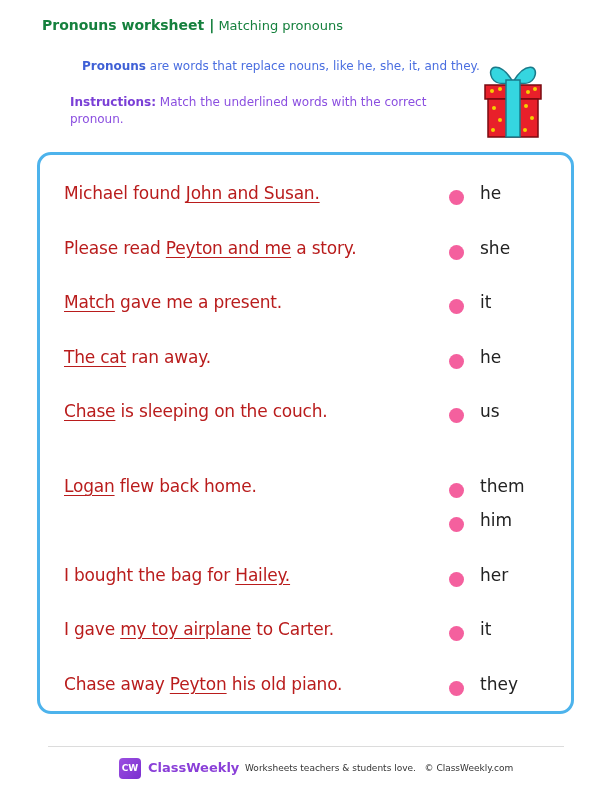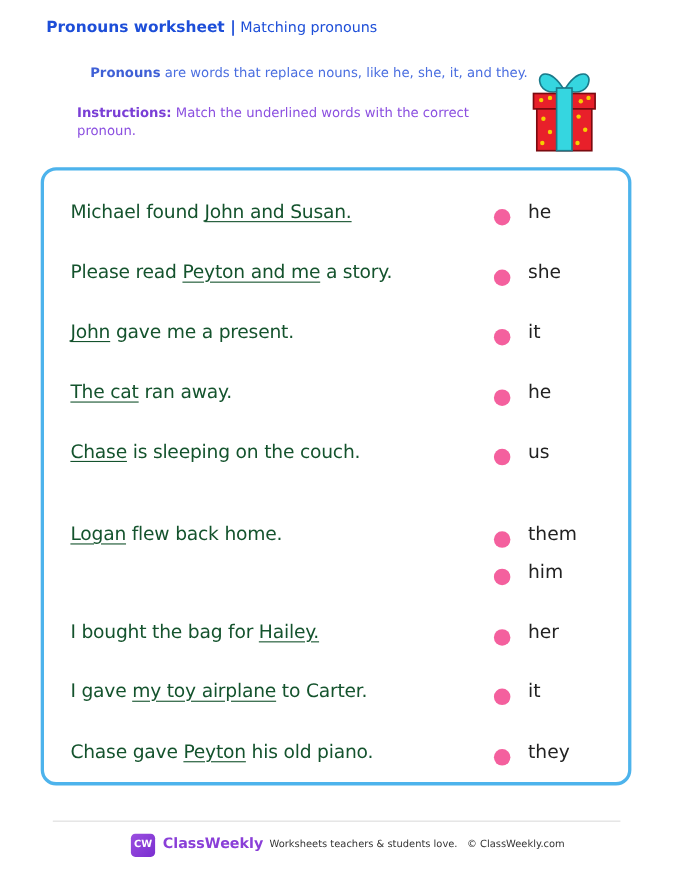--- a/index.html
+++ b/index.html
@@ -1,28 +1,28 @@
 <!DOCTYPE html>
 <html><head>
 <meta charset="utf-8">
 <style>
   html, body { margin: 0; padding: 0; background: #ffffff; }
   body { width: 612px; height: 792px; position: relative; overflow: hidden; font-family: "DejaVu Sans", sans-serif; }
-  .title { position: absolute; left: 42px; top: 17px; font-size: 14px; color: #1d4ed8; white-space: nowrap; }
+  .title { position: absolute; left: 42px; top: 17px; font-size: 14px; color: #15803d; white-space: nowrap; }
   .title .main { font-weight: bold; }
   .title .sep { margin: 0 4px 0 5px; font-weight: bold; }
   .title .sub { font-size: 13px; }
   .intro { position: absolute; left: 42px; top: 58px; width: 400px; font-size: 12px; color: #4a6ee0; line-height: 17px; margin-left: 40px; }
   .intro b { color: #3f60d6; }
   .instr { position: absolute; left: 42px; top: 94px; width: 380px; font-size: 12px; color: #8b4fe0; line-height: 17px; margin-left: 28px; }
   .instr b { color: #7a3fd6; }
   .gift { position: absolute; left: 478px; top: 58px; width: 70px; height: 82px; }
   .box { position: absolute; left: 37px; top: 152px; width: 537px; height: 562px; border: 3px solid #4db3ec; border-radius: 14px; box-sizing: border-box; }
   .row { position: absolute; left: 64px; width: 500px; height: 30px; }
-  .sentence { position: absolute; left: 0; top: 3px; font-family: "DejaVu Sans", sans-serif; font-size: 17px; color: #14532d; letter-spacing: -0.2px; white-space: nowrap; }
+  .sentence { position: absolute; left: 0; top: 3px; font-family: "DejaVu Sans", sans-serif; font-size: 17px; color: #b91c1c; letter-spacing: -0.2px; white-space: nowrap; }
   .sentence u { text-decoration: underline; text-underline-offset: 3px; }
   .dot { position: absolute; left: 385px; top: 10px; width: 15px; height: 15px; border-radius: 50%; background: #f4609e; }
   .answer { position: absolute; left: 416px; top: 3px; font-size: 17px; color: #222; white-space: nowrap; }
   .footer-line { position: absolute; left: 48px; top: 746px; width: 516px; height: 1px; background: #dcdcdc; }
   .logo { position: absolute; left: 119px; top: 758px; width: 22px; height: 21px; border-radius: 4px; background: linear-gradient(135deg, #9b4fe0, #7a2ed0); color: #fff; font-size: 9px; font-weight: bold; text-align: center; line-height: 21px; }
   .brand { position: absolute; left: 148px; top: 760px; font-size: 13px; font-weight: bold; color: #8a3fd8; }
   .tagline { position: absolute; left: 245px; top: 763px; font-size: 9px; color: #333; white-space: nowrap; }
 </style>
 </head>
 <body>
@@ -63,21 +63,21 @@
   <span class="sentence"><span>Michael found </span><u>John and Susan.</u><span></span></span>
   <span class="dot"></span>
   <span class="answer">he</span>
 </div>
 <div class="row" style="top:235px">
   <span class="sentence"><span>Please read </span><u>Peyton and me</u><span> a story.</span></span>
   <span class="dot"></span>
   <span class="answer">she</span>
 </div>
 <div class="row" style="top:289px">
-  <span class="sentence"><span></span><u>John</u><span> gave me a present.</span></span>
+  <span class="sentence"><span></span><u>Match</u><span> gave me a present.</span></span>
   <span class="dot"></span>
   <span class="answer">it</span>
 </div>
 <div class="row" style="top:344px">
   <span class="sentence"><span></span><u>The cat</u><span> ran away.</span></span>
   <span class="dot"></span>
   <span class="answer">he</span>
 </div>
 <div class="row" style="top:398px">
   <span class="sentence"><span></span><u>Chase</u><span> is sleeping on the couch.</span></span>
@@ -97,21 +97,21 @@
   <span class="sentence"><span>I bought the bag for </span><u>Hailey.</u><span></span></span>
   <span class="dot"></span>
   <span class="answer">her</span>
 </div>
 <div class="row" style="top:616px">
   <span class="sentence"><span>I gave </span><u>my toy airplane</u><span> to Carter.</span></span>
   <span class="dot"></span>
   <span class="answer">it</span>
 </div>
 <div class="row" style="top:671px">
-  <span class="sentence"><span>Chase gave </span><u>Peyton</u><span> his old piano.</span></span>
+  <span class="sentence"><span>Chase away </span><u>Peyton</u><span> his old piano.</span></span>
   <span class="dot"></span>
   <span class="answer">they</span>
 </div>
 
 <div class="footer-line"></div>
 <div class="logo">CW</div>
 <div class="brand">ClassWeekly</div>
 <div class="tagline">
   <span>Worksheets teachers &amp; students love.</span>&nbsp;&nbsp;&nbsp;<span>© ClassWeekly.com</span>
 </div>

